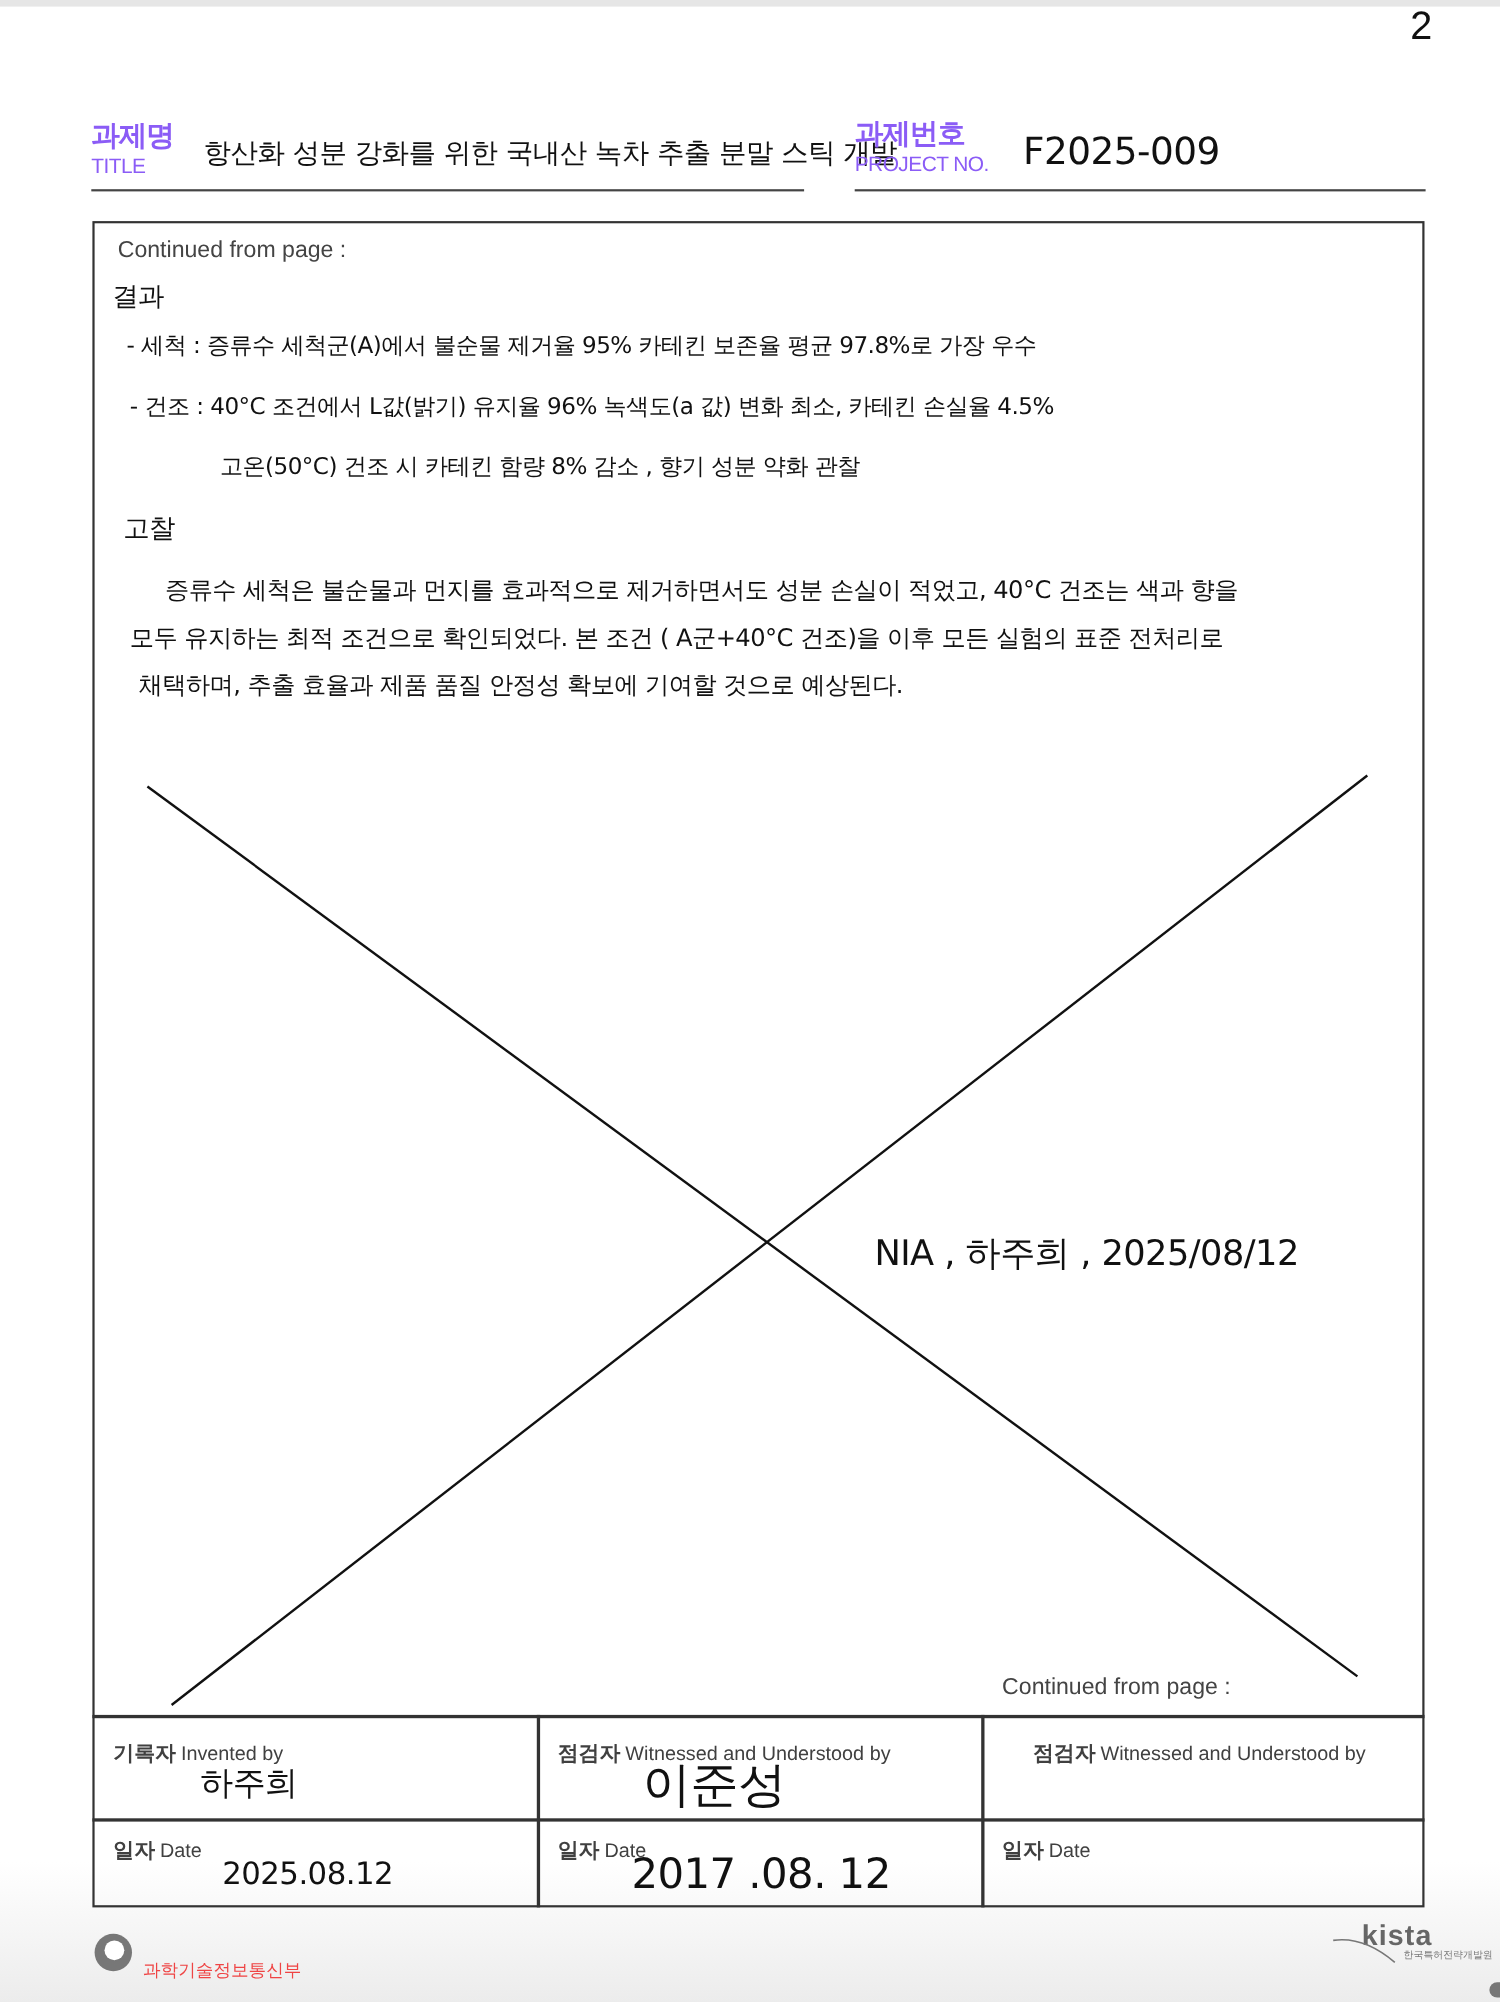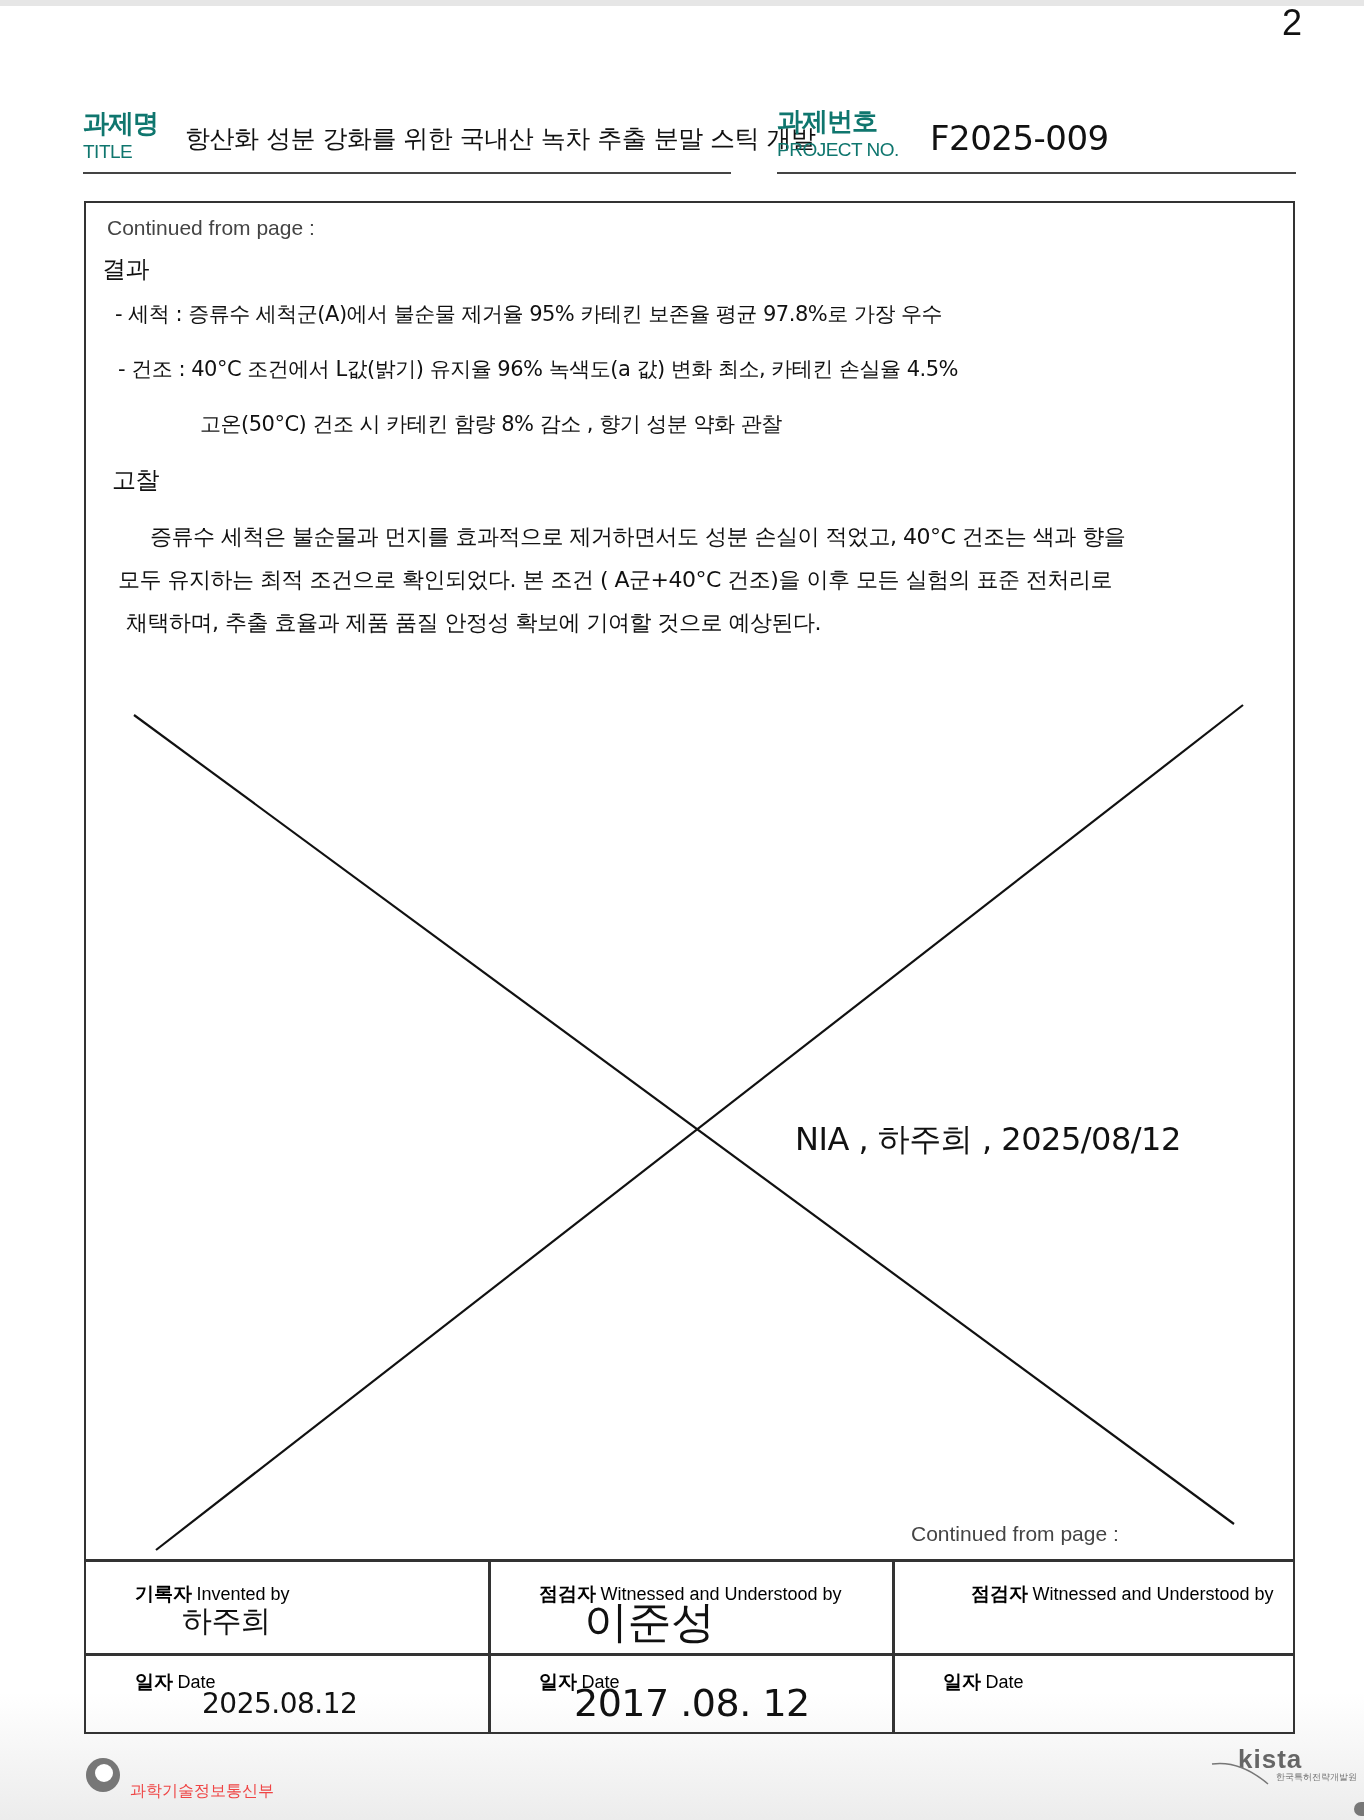--- a/index.html
+++ b/index.html
@@ -5,21 +5,21 @@
   html, body { margin:0; padding:0; }
   body {
     width:1364px; height:1820px; position:relative; overflow:hidden;
     background: linear-gradient(#ffffff 0%, #ffffff 93%, #ececec 100%);
     font-family: "Liberation Sans", sans-serif;
     color:#111;
   }
   .topbar { position:absolute; left:0; top:0; width:1364px; height:6px; background:#e6e6e6; }
   .page-num { position:absolute; right:62px; top:2px; font-size:36px; color:#111; }
 
-  .hdr-label { position:absolute; color:#0f766e; }
+  .hdr-label { position:absolute; color:#8b5cf6; }
   .hdr-ko { font-size:26px; font-weight:bold; letter-spacing:-1px; }
   .hdr-en { font-size:19px; letter-spacing:-0.5px; }
   .hand { font-family: "DejaVu Sans", sans-serif; color:#111; letter-spacing:-0.5px; }
 
   .title-val { position:absolute; left:185px; top:122px; font-size:25px; white-space:nowrap; }
   .proj-val { position:absolute; left:930px; top:118px; font-size:34px; white-space:nowrap; }
   .rule { position:absolute; height:1.5px; background:#444; }
 
   .box { position:absolute; left:84px; top:201px; width:1211px; height:1533px; border:2.5px solid #333; box-sizing:border-box; }
 
@@ -29,21 +29,21 @@
   .line { position:absolute; white-space:nowrap; font-size:21px; }
   .sec-head { font-size:24px; }
 
   svg.x { position:absolute; left:0; top:0; }
 
   .sig-note { position:absolute; left:795px; top:1118px; font-size:32px; white-space:nowrap; }
 
   .grid { position:absolute; left:84px; top:1559px; width:1211px; height:175px; }
   .hline { position:absolute; left:0; width:1211px; height:2.5px; background:#333; }
   .vline { position:absolute; top:0; width:2.5px; height:175px; background:#333; }
-  .cell-label { position:absolute; color:#000000; white-space:nowrap;margin-left:32px; }
+  .cell-label { position:absolute; color:#404040; white-space:nowrap; }
   .cell-label .ko { font-size:19px; font-weight:bold; }
   .cell-label .en { font-size:18px; }
   .sign { position:absolute; white-space:nowrap; }
 
   .footer-left { position:absolute; left:86px; top:1748px; display:flex; align-items:center; gap:10px; }
   .emblem { width:34px; height:34px; border-radius:50%; background:#777; position:relative; overflow:hidden; }
   .emblem::after { content:""; position:absolute; left:9px; top:6px; width:18px; height:18px; border-radius:50%; background:#fff; }
   .footer-left span { font-size:16px; color:#ef4444;margin-top:33px; }
   .footer-right { position:absolute; left:1210px; top:1744px; }
   .kista { font-size:26px; color:#666; font-weight:bold; letter-spacing:1px; margin-left:28px; }

